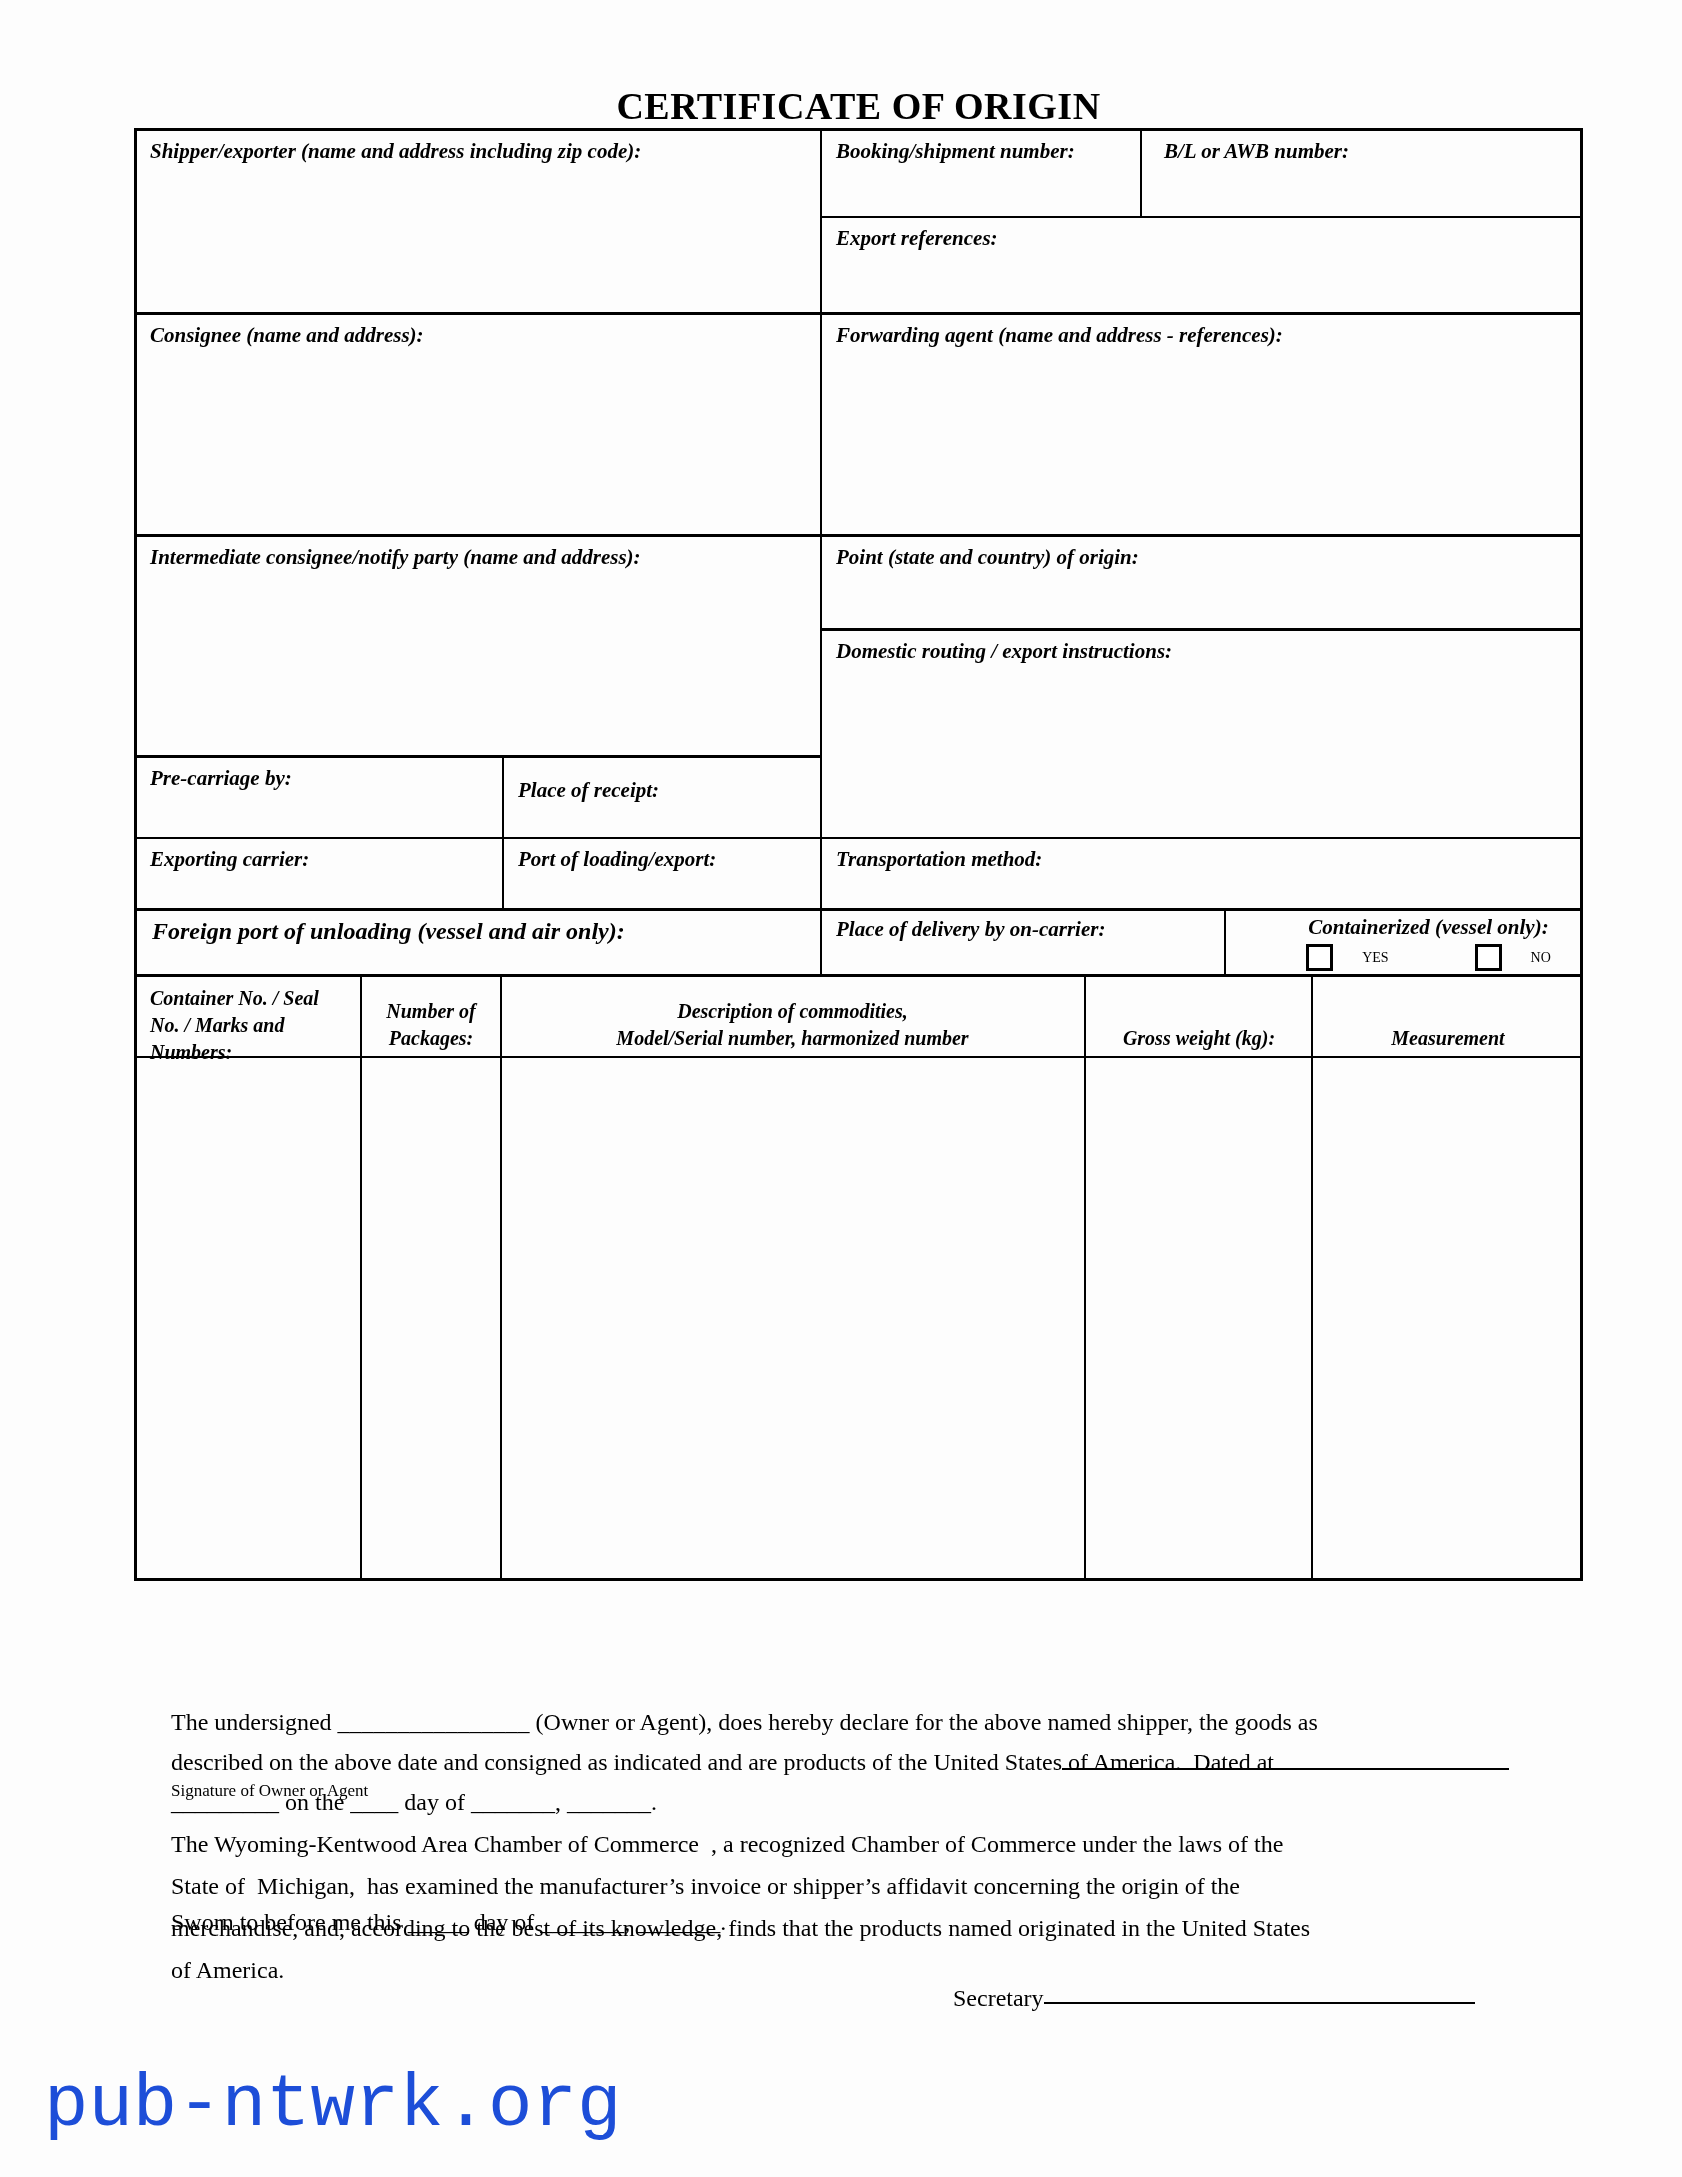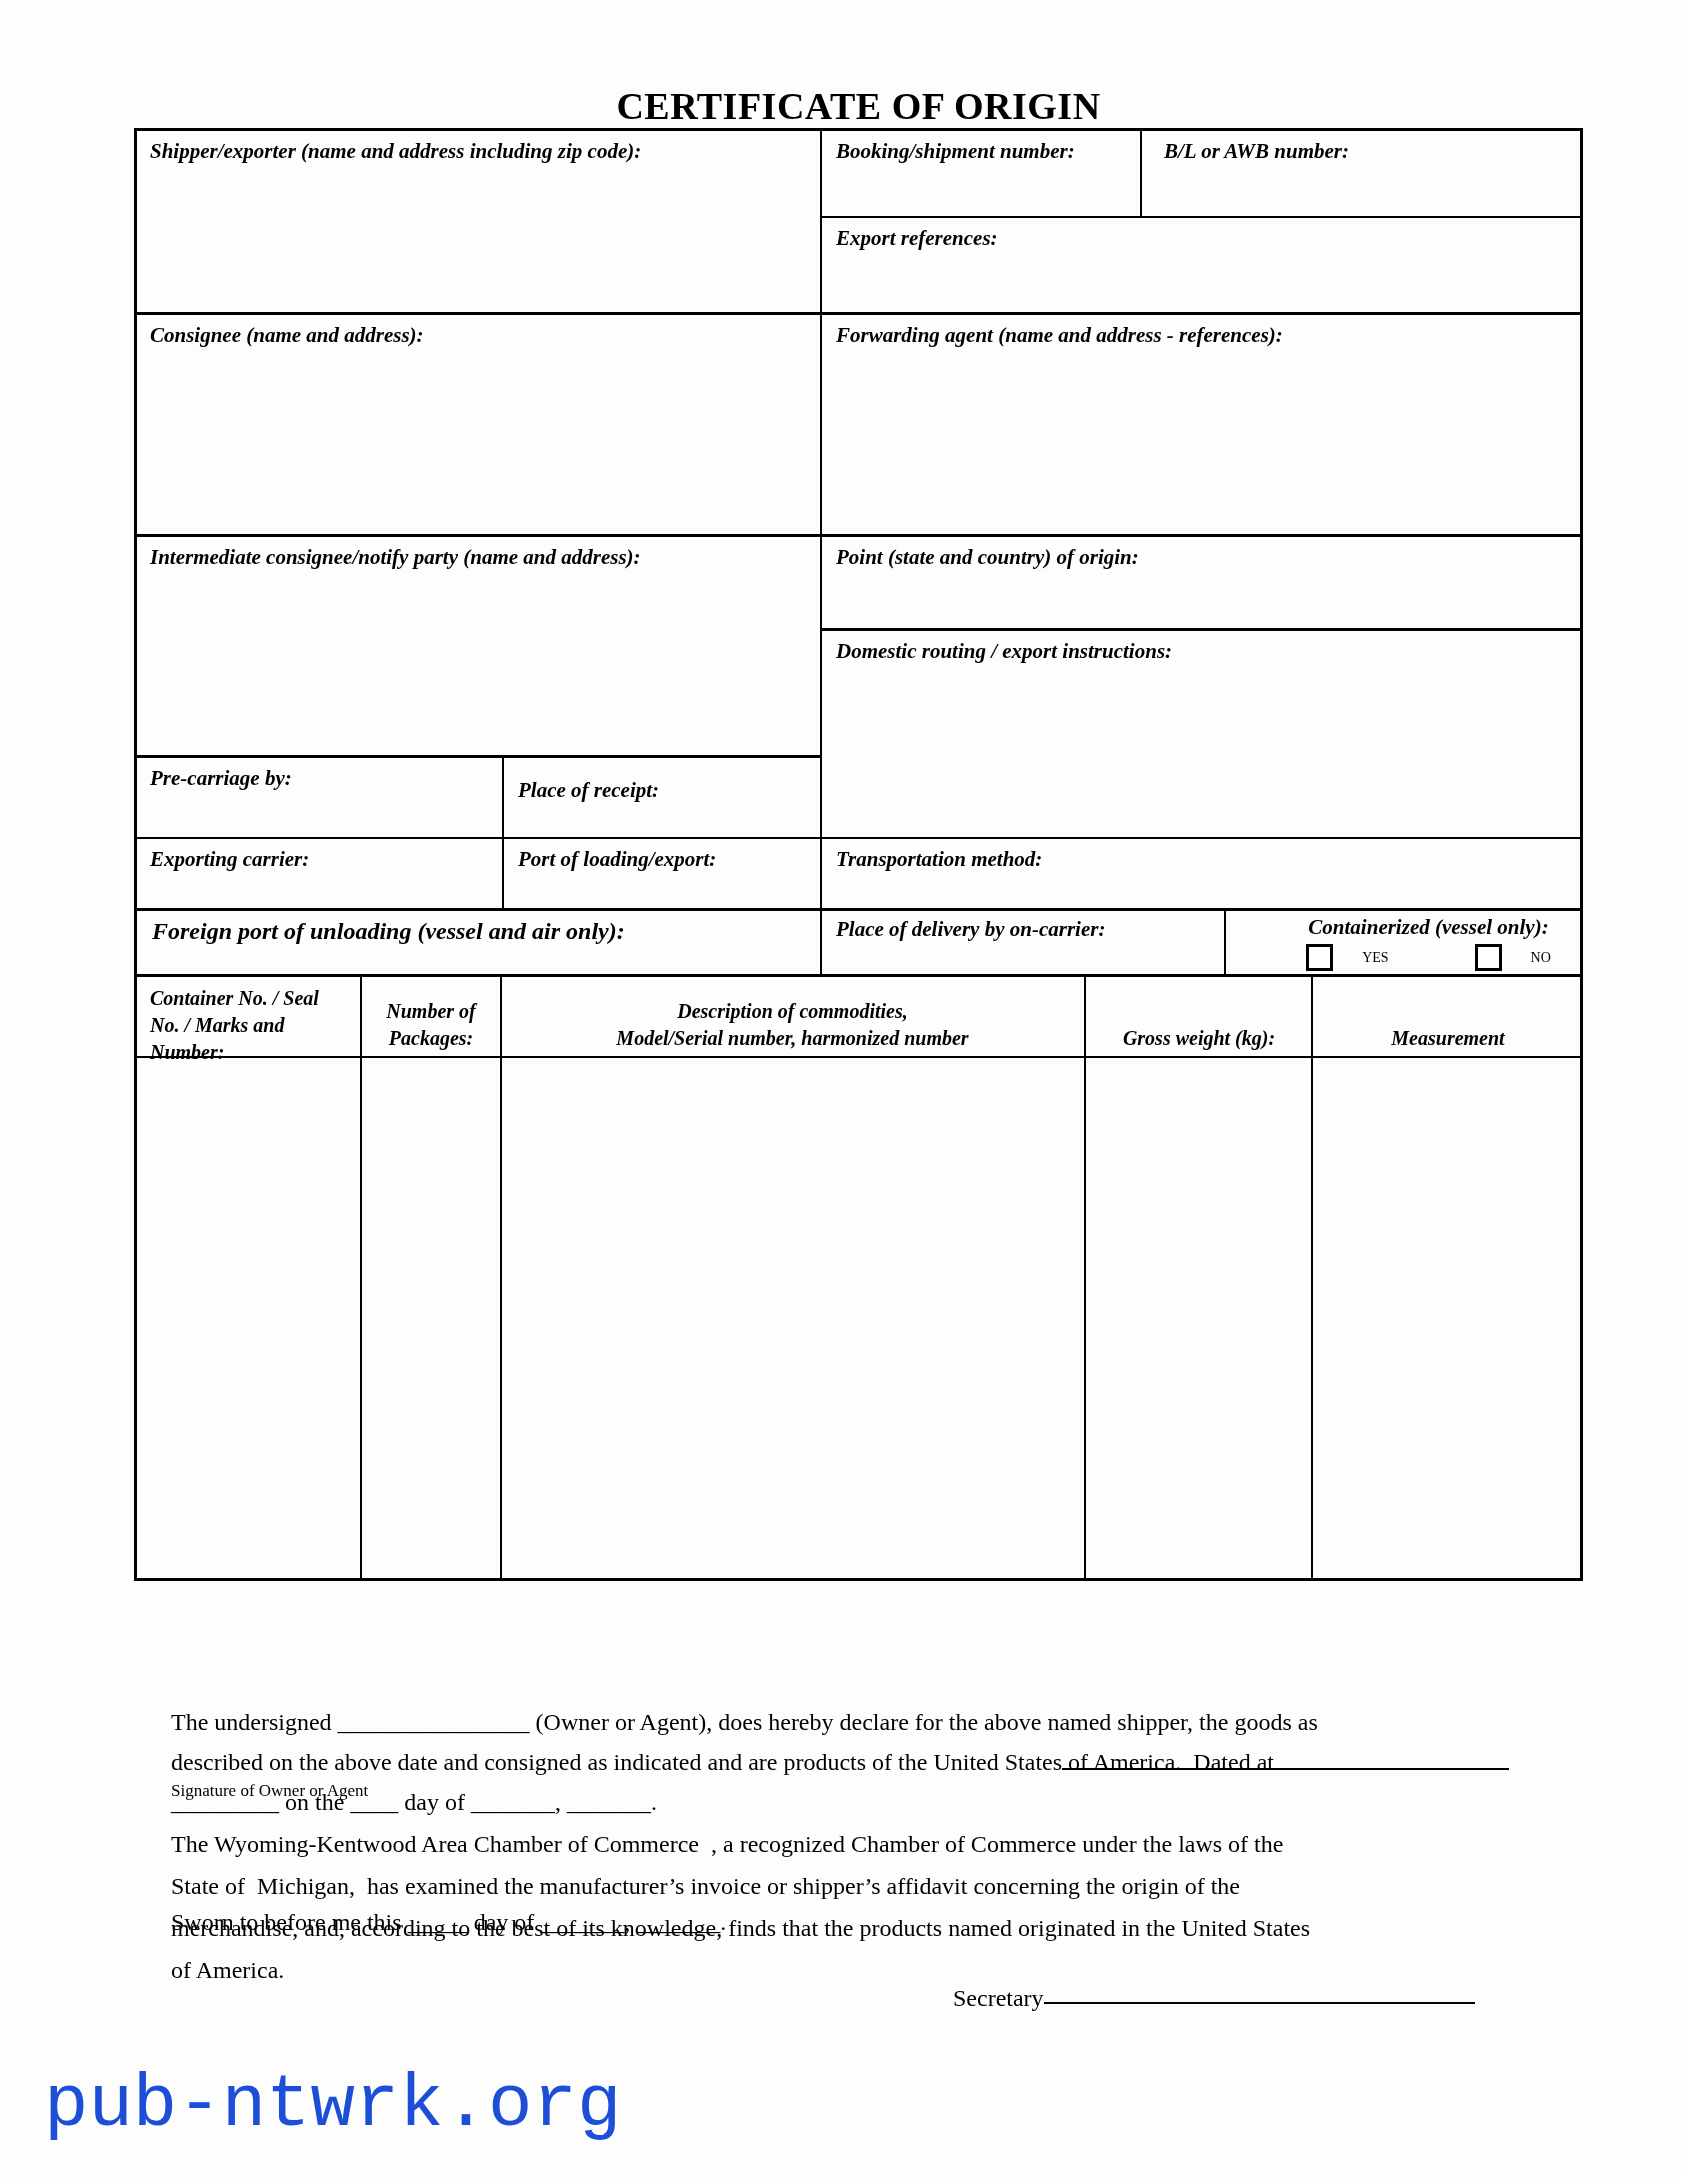--- a/index.html
+++ b/index.html
@@ -132,21 +132,21 @@
       <span class="cbitem">
         <span class="cb"></span>
         <span class="cblab">NO</span>
       </span>
     </div>
   </div>
 
   <div class="cell" style="left:136px;top:977px;width:224px;height:79px;">
     <span class="hdr hdr-top">Container No. / Seal
 No. / Marks and
-Number:</span>
+Numbers:</span>
   </div>
   <div class="cell" style="left:362px;top:977px;width:138px;height:79px;">
     <span class="hdr hdr-bot">Number  of
 Packages:</span>
   </div>
   <div class="cell" style="left:502px;top:977px;width:581px;height:79px;">
     <span class="hdr hdr-bot">Description of commodities,
 Model/Serial  number, harmonized number</span>
   </div>
   <div class="cell" style="left:1086px;top:977px;width:226px;height:79px;">

